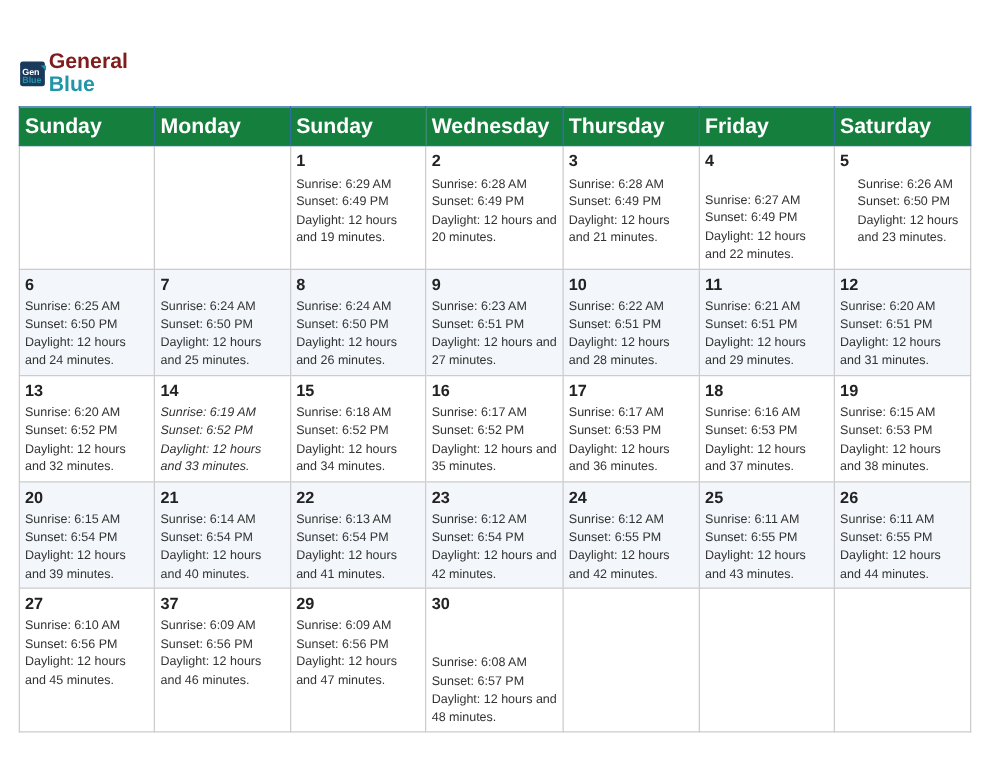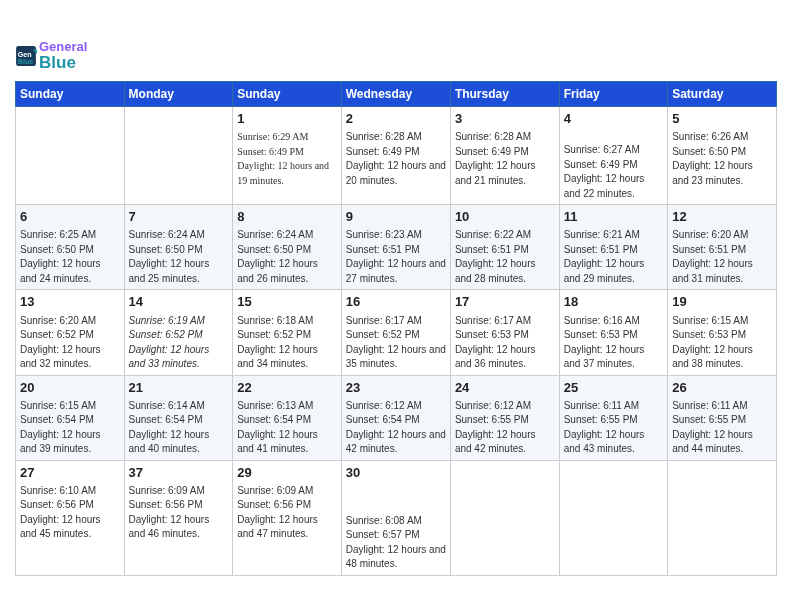--- a/index.html
+++ b/index.html
@@ -38,25 +38,25 @@
     .location {
       font-size: 14px;
       color: #555;
     }
     table {
       width: 100%;
       border-collapse: collapse;
       font-size: 11px;
     }
     thead tr th {
-      background-color: #1d4ed8;
+      background-color: #15803d;
       color: white;
       padding: 5px 4px;
       text-align: left;
-      font-size: 12px;
+      font-size: 17px;
       font-weight: bold;
       border: 1px solid #2e6da4;
     }
     tbody tr td {
       border: 1px solid #ccc;
       vertical-align: top;
       padding: 3px 4px;
       height: 78px;
       width: 110px;
       color: #222;
@@ -90,21 +90,21 @@
 
 <div class="header">
   <div class="logo">
     <svg class="logo-icon" viewBox="0 0 40 40">
       <rect x="2" y="2" width="36" height="36" rx="4" fill="#1a3a5c"></rect>
       <text x="5" y="22" font-family="Arial" font-weight="bold" font-size="13" fill="white">Gen</text>
       <text x="5" y="34" font-family="Arial" font-weight="bold" font-size="13" fill="#2196a8">Blue</text>
       <polygon points="32,8 40,16 40,8" fill="#2196a8"></polygon>
     </svg>
     <div>
-      <div style="font-size:13px;font-weight:bold;color:#8b5cf6;line-height:1.1;">General</div>
+      <div style="font-size:17px;font-weight:bold;color:#7f1d1d;line-height:1.1;">General</div>
       <div style="font-size:17px;font-weight:bold;color:#2196a8;line-height:1.1;">Blue</div>
     </div>
   </div>
   <div class="title-block">
     <div class="month-title"></div>
     <div class="location"></div>
   </div>
 </div>
 
 <table>
@@ -118,21 +118,21 @@
         <th>Friday</th>
         <th>Saturday</th>
       </tr>
   </thead>
   <tbody id="calendar-body">
   <tr>
         <td class="empty"></td>
         <td class="empty"></td>
         <td>
           <span class="day-num">1</span>
-          <div class="day-detail" style="white-space: pre-line; font-family: Liberation Serif, serif;">Sunrise: 6:29 AM
+          <div class="day-detail" style="white-space: pre-line;">Sunrise: 6:29 AM
 Sunset: 6:49 PM
 Daylight: 12 hours and 19 minutes.</div>
         </td>
         <td>
           <span class="day-num">2</span>
           <div class="day-detail" style="white-space: pre-line;">Sunrise: 6:28 AM
 Sunset: 6:49 PM
 Daylight: 12 hours and 20 minutes.</div>
         </td>
         <td>
@@ -142,21 +142,21 @@
 Daylight: 12 hours and 21 minutes.</div>
         </td>
         <td>
           <span class="day-num">4</span>
           <div class="day-detail" style="white-space: pre-line; margin-top: 15px;">Sunrise: 6:27 AM
 Sunset: 6:49 PM
 Daylight: 12 hours and 22 minutes.</div>
         </td>
         <td>
           <span class="day-num">5</span>
-          <div class="day-detail" style="white-space: pre-line;">Sunrise: 6:26 AM
+          <div class="day-detail" style="white-space: pre-line; margin-left: 14px;">Sunrise: 6:26 AM
 Sunset: 6:50 PM
 Daylight: 12 hours and 23 minutes.</div>
         </td>
       </tr>
       <tr>
         <td>
           <span class="day-num">6</span>
           <div class="day-detail" style="white-space: pre-line;">Sunrise: 6:25 AM
 Sunset: 6:50 PM
 Daylight: 12 hours and 24 minutes.</div>

